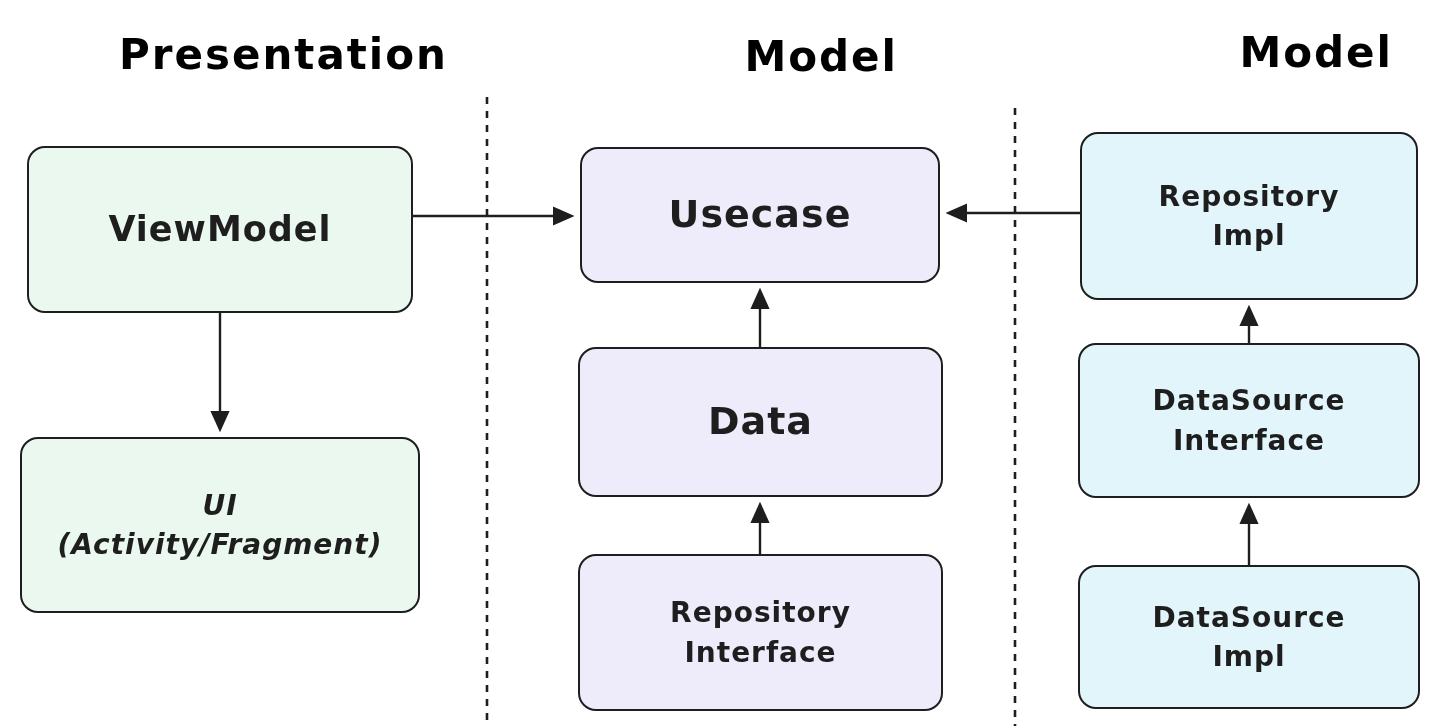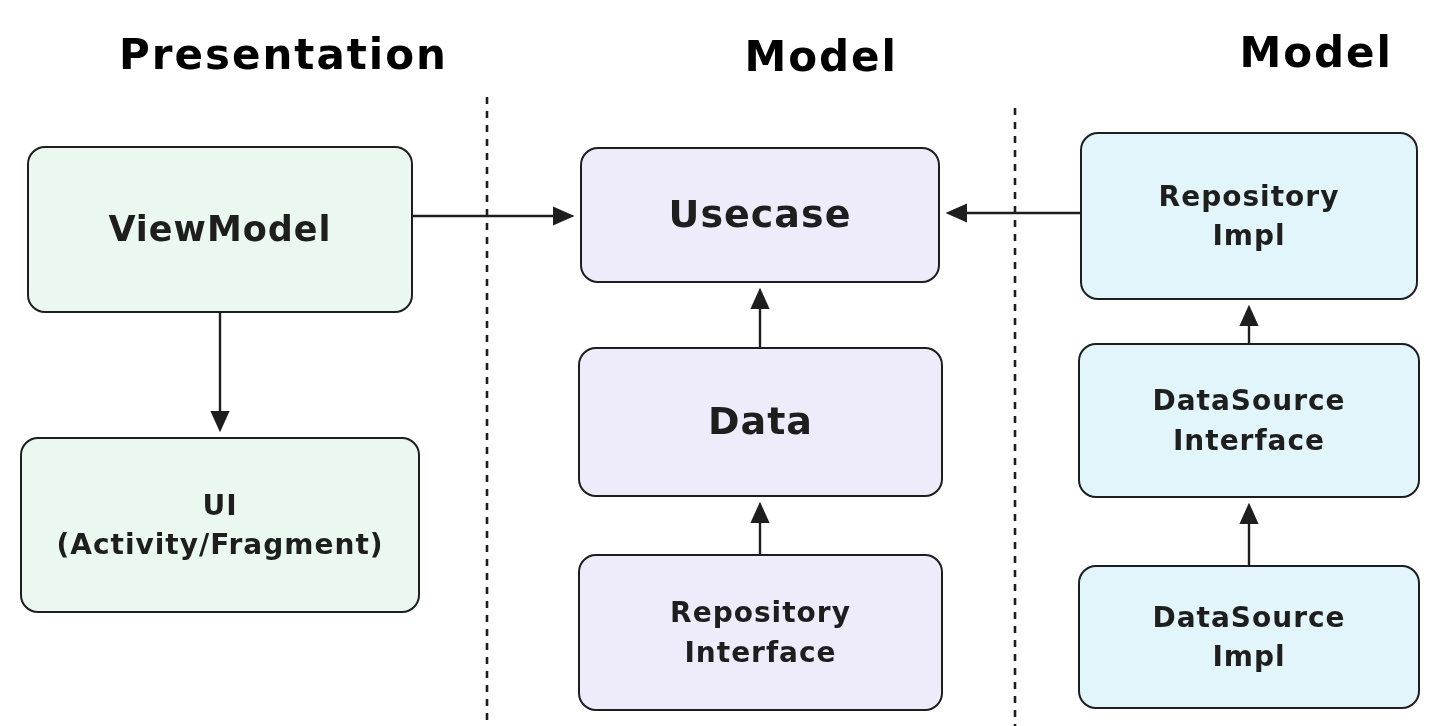--- a/index.html
+++ b/index.html
@@ -53,21 +53,21 @@
     line-height: 1.4;
     white-space: pre-line;
   }
   .fill-green    { background: #eaf8ef; }
   .fill-lavender { background: #eeebfa; }
   .fill-cyan     { background: #e2f5fb; }
 
   .n-viewmodel      { left: 27px;   top: 146px; width: 386px; height: 167px; }
   .n-viewmodel .label { font-size: 35px; }
   .n-ui             { left: 20px;   top: 437px; width: 400px; height: 176px; }
-  .n-ui .label      { font-size: 28px; }
+  .n-ui .label      { font-size: 28px; font-style: italic; }
   .n-usecase        { left: 580px;  top: 147px; width: 360px; height: 136px; }
   .n-usecase .label { font-size: 38px; }
   .n-model          { left: 578px;  top: 347px; width: 365px; height: 150px; }
   .n-model .label   { font-size: 38px; }
   .n-repo-interface { left: 578px;  top: 554px; width: 365px; height: 157px; }
   .n-repo-interface .label { font-size: 28px; }
   .n-repo-impl      { left: 1080px; top: 132px; width: 338px; height: 168px; }
   .n-repo-impl .label { font-size: 28px; }
   .n-ds-interface   { left: 1078px; top: 343px; width: 342px; height: 155px; }
   .n-ds-interface .label { font-size: 28px; }

